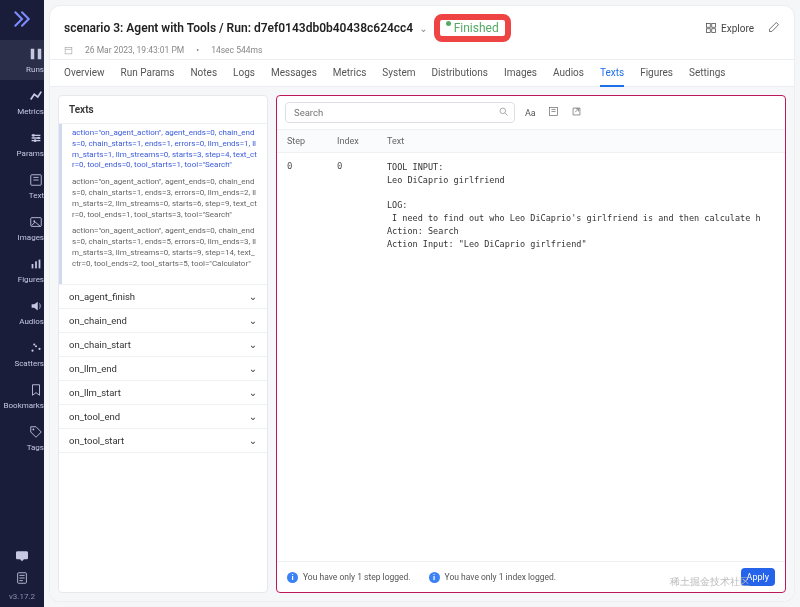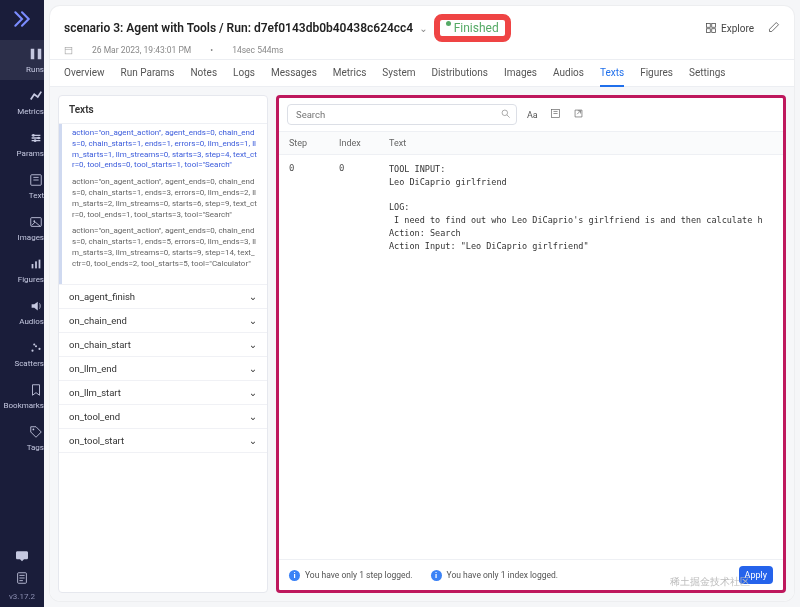--- a/index.html
+++ b/index.html
@@ -20,21 +20,21 @@
   
   
   .header { padding: 8px 14px 4px; border-bottom:1px solid #eceef2; }
   .title-row { display:flex; align-items:center; gap:6px; }
   .title { font-size:12px; font-weight:600; color:#222; }
   .chev { color:#888; }
   .badge { font-size:12px; color:#5a6; border:6px solid #ef4444; border-radius:8px; padding:1px 6px; display:flex; align-items:flex-start; gap:3px; }
   .badge .dot { width:5px; height:5px; border-radius:50%; background:#5a6; }
   .header-actions { margin-left:auto; display:flex; align-items:center; gap:14px; color:#444; }
   .explore { display:flex; align-items:center; gap:4px; font-size:10px; cursor:pointer; }
-  .meta-row { display:flex; align-items:center; gap:19px; color:#888; font-size:8.5px; margin-top:3px; }
+  .meta-row { display:flex; align-items:center; gap:12px; color:#888; font-size:8.5px; margin-top:3px; }
   
   
   .tabs { display:flex; gap:16px; padding: 0 14px; border-bottom:1px solid #eceef2; font-size:10px; color:#555; }
   .tab { padding:7px 0; cursor:pointer; }
   .tab.active { color:#1f6feb; border-bottom:2px solid #1f6feb; margin-bottom:-1px; }
   
   
   .content { flex:1; display:flex; overflow:hidden; background:#f6f7f9; }
   
   
@@ -42,21 +42,21 @@
   .side-header { padding:8px 10px; font-size:10px; font-weight:600; color:#333; border-bottom:1px solid #eef0f4; }
   .side-body { flex:1; overflow:auto; }
   .acc { border-bottom:1px solid #f0f1f5; }
   .acc-head { display:flex; align-items:center; justify-content:space-between; padding:6px 10px; font-size:9.5px; color:#333; cursor:pointer; }
   .acc-head.sel { background:#f2f5fb; }
   .acc-body { padding:4px 10px 8px; border-left:3px solid #cfd9f0; margin-left:0; }
   .card { font-size:8px; line-height:1.35; color:#3b5bdb; margin-bottom:6px; word-break:break-all; cursor:pointer; }
   .card.gray { color:#666; }
   
   
-  .panel { flex:1; margin:8px; background:#fff; border:3px solid #be185d; border-radius:4px; display:flex; flex-direction:column; overflow:hidden; }
+  .panel { flex:1; margin:8px; background:#fff; border:1px solid #be185d; border-radius:4px; display:flex; flex-direction:column; overflow:hidden; }
   .toolbar { display:flex; align-items:center; gap:8px; padding:6px 8px; border-bottom:1px solid #eef0f4; }
   .search { flex:1; max-width:230px; position:relative; }
   .search input { width:100%; padding:4px 22px 4px 8px; border:1px solid #dcdfe6; border-radius:4px; font-size:9.5px; background:#fff; }
   .search .sicon { position:absolute; right:6px; top:4px; color:#888; }
   .tb-btn { color:#555; font-size:9px; cursor:pointer; padding:2px; }
   
   .table-head { display:flex; padding:6px 10px; border-bottom:1px solid #eef0f4; font-size:9px; color:#666; background:#fafbfc; }
   .col-step { width:50px; }
   .col-index { width:50px; }
   .col-text { flex:1; }

